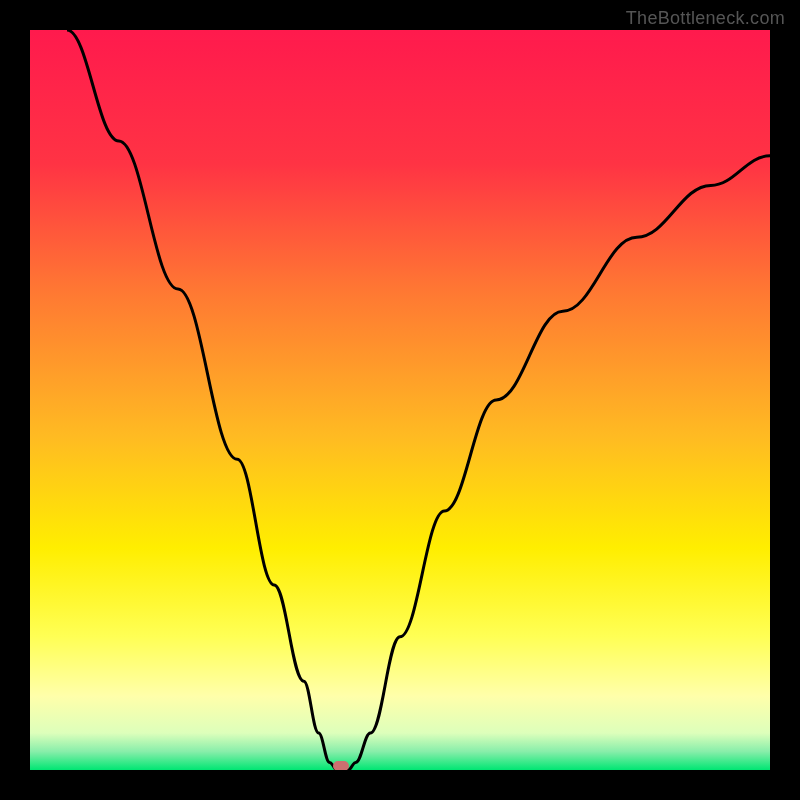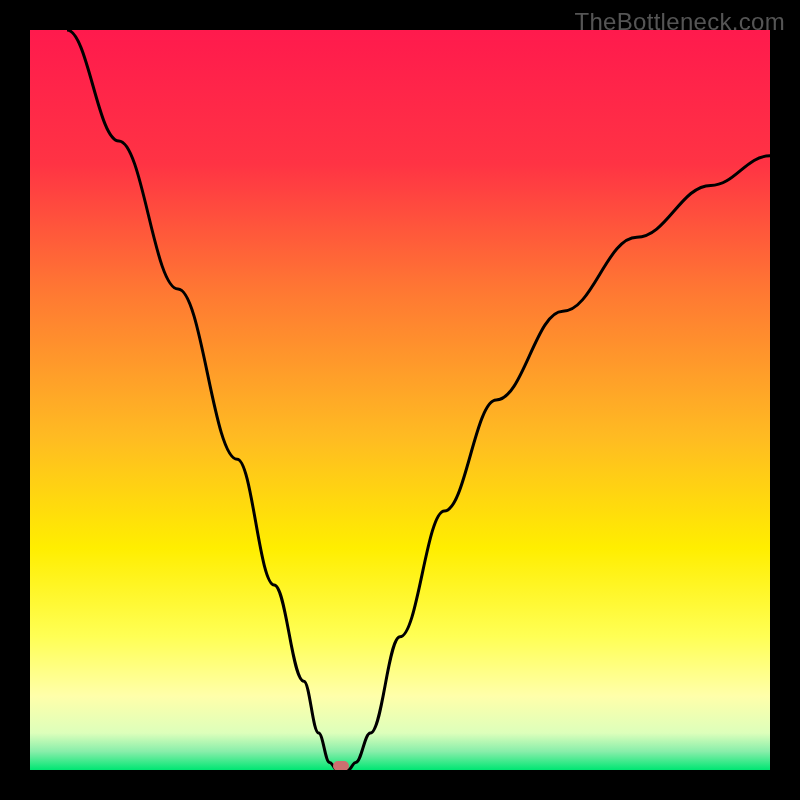--- a/index.html
+++ b/index.html
@@ -12,21 +12,21 @@
       height: 800px;
       background: #000;
       position: relative;
       font-family: Arial, sans-serif;
     }
     .watermark {
       position: absolute;
       top: 8px;
       right: 15px;
       color: #555;
-      font-size: 24px;
+      font-size: 18px;
       font-weight: 500;
       z-index: 10;
       letter-spacing: 0.3px;
     }
     .chart-container {
       position: absolute;
       top: 30px;
       left: 30px;
       width: 740px;
       height: 740px;

